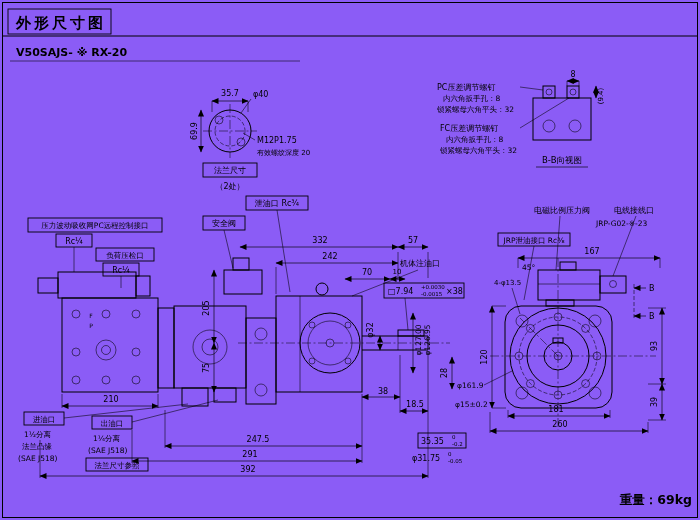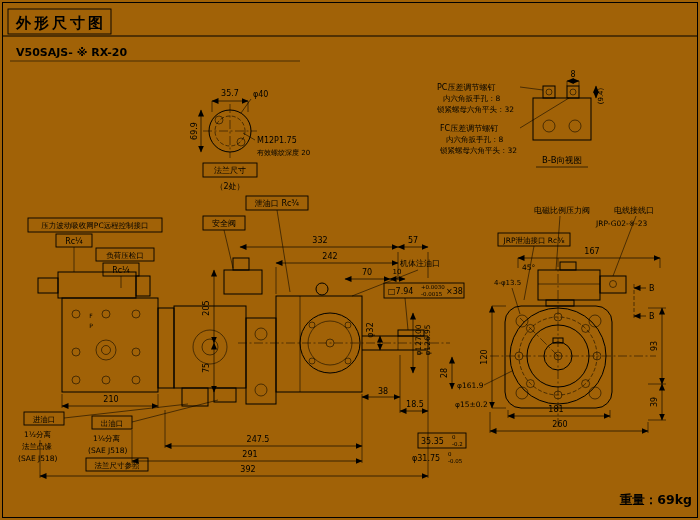--- a/index.html
+++ b/index.html
@@ -1,16 +1,16 @@
 <!DOCTYPE html>
 <html><head>
 <meta charset="utf-8">
 <style>
   html,body{margin:0;padding:0;background:#e8e8e8}
-  .sheet{position:relative;width:700px;height:520px;background:#a16207;overflow:hidden}
+  .sheet{position:relative;width:700px;height:520px;background:#8b5cf6;overflow:hidden}
   svg{position:absolute;left:0;top:0}
   svg text{font-family:"DejaVu Sans","Liberation Sans",sans-serif;font-size:8px;fill:#000}
   .t5{font-size:5.5px}.t6{font-size:6px}.t7{font-size:7px}.t75{font-size:7.5px}.t85{font-size:8.5px}
   .t11{font-size:11px;font-weight:bold}
   .t15{font-size:15px;font-weight:bold;letter-spacing:3px}
   .t12{font-size:12.5px;font-weight:bold}
   .mid{text-anchor:middle}.end{text-anchor:end}
   .ln{fill:none;stroke:#000;stroke-width:1}
   .thin{fill:none;stroke:#000;stroke-width:.55}
   .dim{fill:none;stroke:#000;stroke-width:.65}

